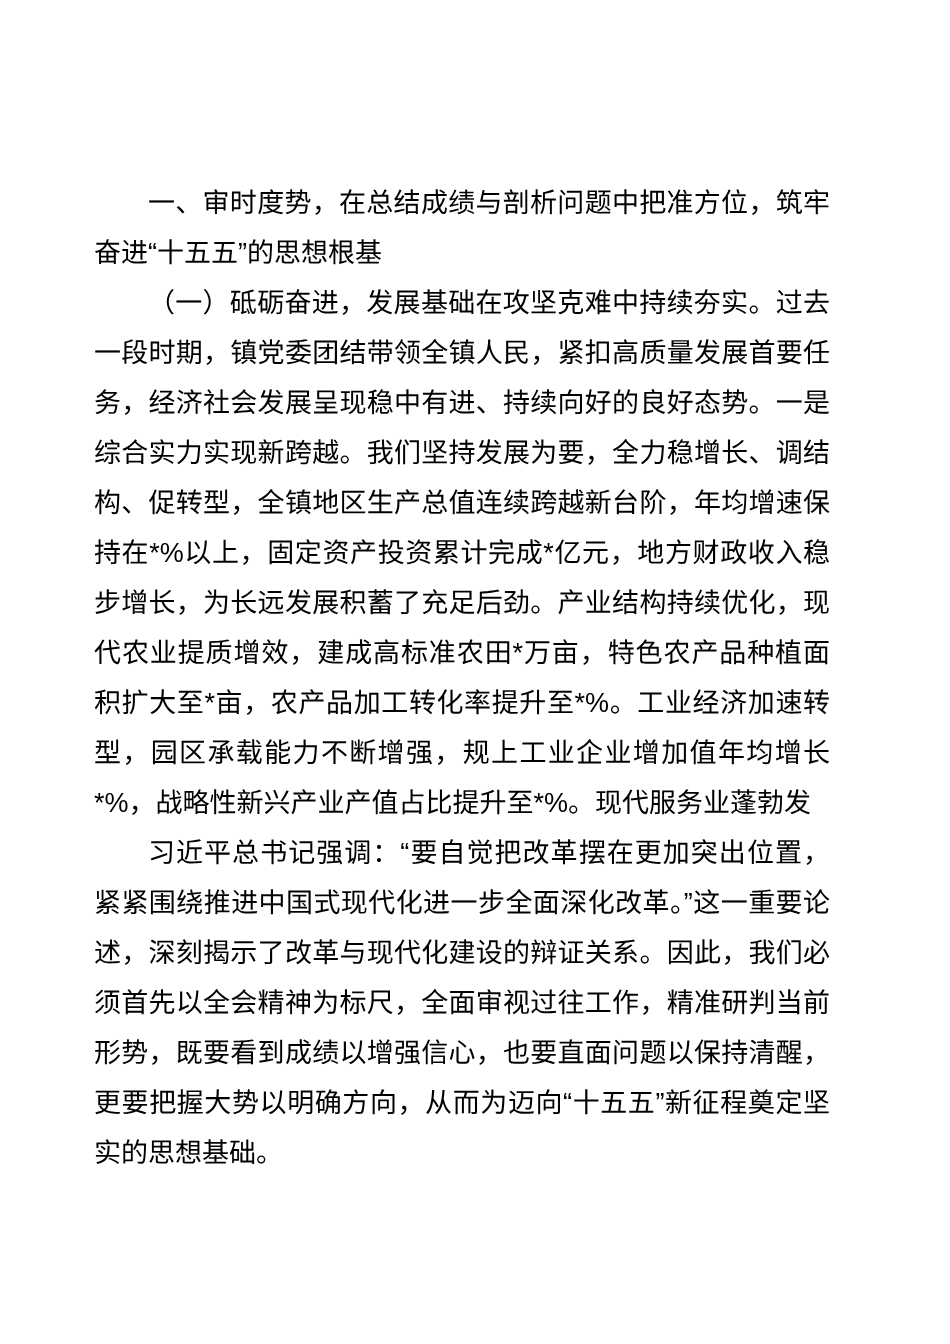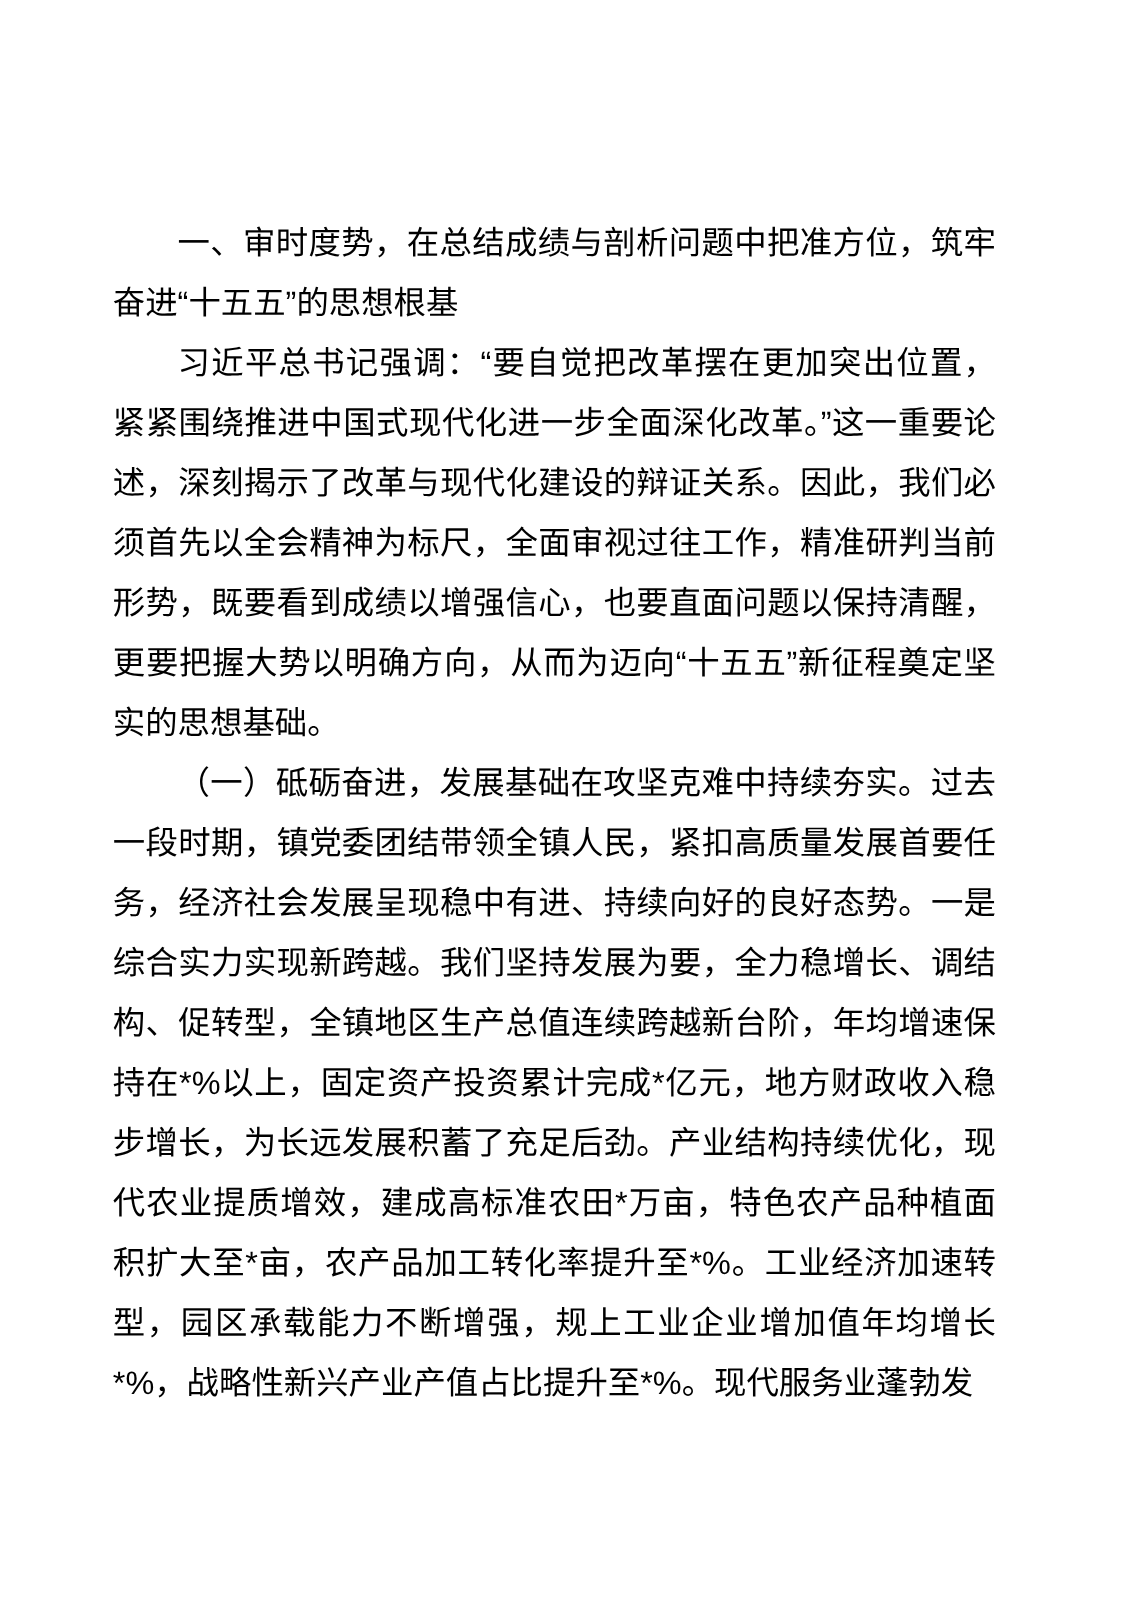--- a/index.html
+++ b/index.html
@@ -39,15 +39,15 @@
   .doc-paragraph {
     margin: 0;
     text-indent: 2em;
   }
 </style>
 </head>
 <body>
 
 <div class="page doc-text">
   <h1 class="section-heading">一、审时度势，在总结成绩与剖析问题中把准方位，筑牢奋进“十五五”的思想根基</h1>
+  <p class="doc-paragraph">（一）砥砺奋进，发展基础在攻坚克难中持续夯实。过去一段时期，镇党委团结带领全镇人民，紧扣高质量发展首要任务，经济社会发展呈现稳中有进、持续向好的良好态势。一是综合实力实现新跨越。我们坚持发展为要，全力稳增长、调结构、促转型，全镇地区生产总值连续跨越新台阶，年均增速保持在*%以上，固定资产投资累计完成*亿元，地方财政收入稳步增长，为长远发展积蓄了充足后劲。产业结构持续优化，现代农业提质增效，建成高标准农田*万亩，特色农产品种植面积扩大至*亩，农产品加工转化率提升至*%。工业经济加速转型，园区承载能力不断增强，规上工业企业增加值年均增长*%，战略性新兴产业产值占比提升至*%。现代服务业蓬勃发</p>
   <p class="doc-paragraph">习近平总书记强调：“要自觉把改革摆在更加突出位置，紧紧围绕推进中国式现代化进一步全面深化改革。”这一重要论述，深刻揭示了改革与现代化建设的辩证关系。因此，我们必须首先以全会精神为标尺，全面审视过往工作，精准研判当前形势，既要看到成绩以增强信心，也要直面问题以保持清醒，更要把握大势以明确方向，从而为迈向“十五五”新征程奠定坚实的思想基础。</p>
-  <p class="doc-paragraph">（一）砥砺奋进，发展基础在攻坚克难中持续夯实。过去一段时期，镇党委团结带领全镇人民，紧扣高质量发展首要任务，经济社会发展呈现稳中有进、持续向好的良好态势。一是综合实力实现新跨越。我们坚持发展为要，全力稳增长、调结构、促转型，全镇地区生产总值连续跨越新台阶，年均增速保持在*%以上，固定资产投资累计完成*亿元，地方财政收入稳步增长，为长远发展积蓄了充足后劲。产业结构持续优化，现代农业提质增效，建成高标准农田*万亩，特色农产品种植面积扩大至*亩，农产品加工转化率提升至*%。工业经济加速转型，园区承载能力不断增强，规上工业企业增加值年均增长*%，战略性新兴产业产值占比提升至*%。现代服务业蓬勃发</p>
 </div>
 
 </body></html>

